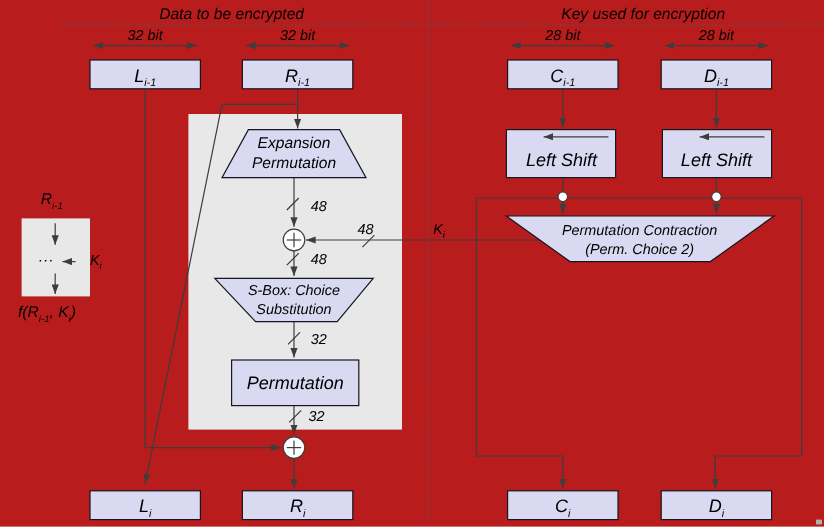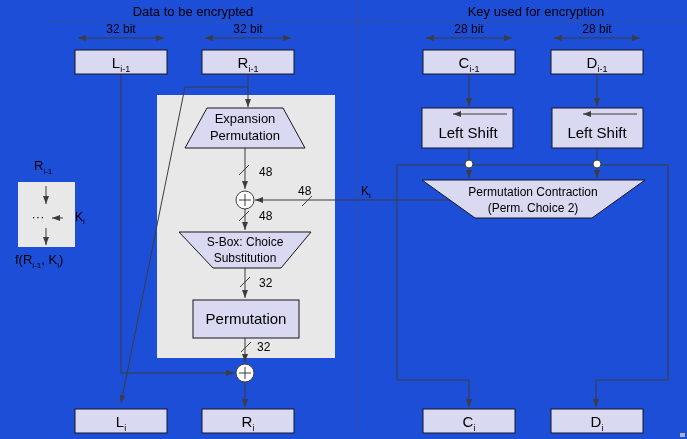--- a/index.html
+++ b/index.html
@@ -1,20 +1,20 @@
 <!DOCTYPE html>
 <html style="--box-fill: #d9d9f2; --box-stroke: #16161f; --wire: #3d3d3d; --region-fill: #e8e8e8; --divider: #555555; --text: #000000;"><head>
 <meta charset="utf-8">
 <style>
   :root{
     --box-fill:#d9d9f2; --box-stroke:#16161f; --wire:#3d3d3d;
     --region-fill:#e8e8e8; --divider:#555555; --text:#000000;
   }
   html,body{margin:0;padding:0;background:#fff;}
-  .stage{width:687px;height:439px;position:relative;background:#1d4ed8;}
+  .stage{width:687px;height:439px;position:relative;background:#b91c1c;font-style:italic;}
   svg{display:block;}
   text{font-family:"Liberation Sans","DejaVu Sans",sans-serif;fill:var(--text);}
   .t8{font-size:8px}.t9{font-size:9px}.t12{font-size:12px}.t13{font-size:13px}.t15{font-size:15px}
   .mid{text-anchor:middle}
   .wire{stroke:var(--wire);stroke-width:1;fill:none;}
   .dotted{stroke:var(--divider);stroke-width:1;stroke-dasharray:1.5 2;fill:none;}
   .reg{fill:var(--box-fill);stroke:var(--box-stroke);stroke-width:1;}
   .region{fill:var(--region-fill);stroke:none;}
   .node-circle{fill:#ffffff;stroke:var(--wire);stroke-width:1;}
 </style>

